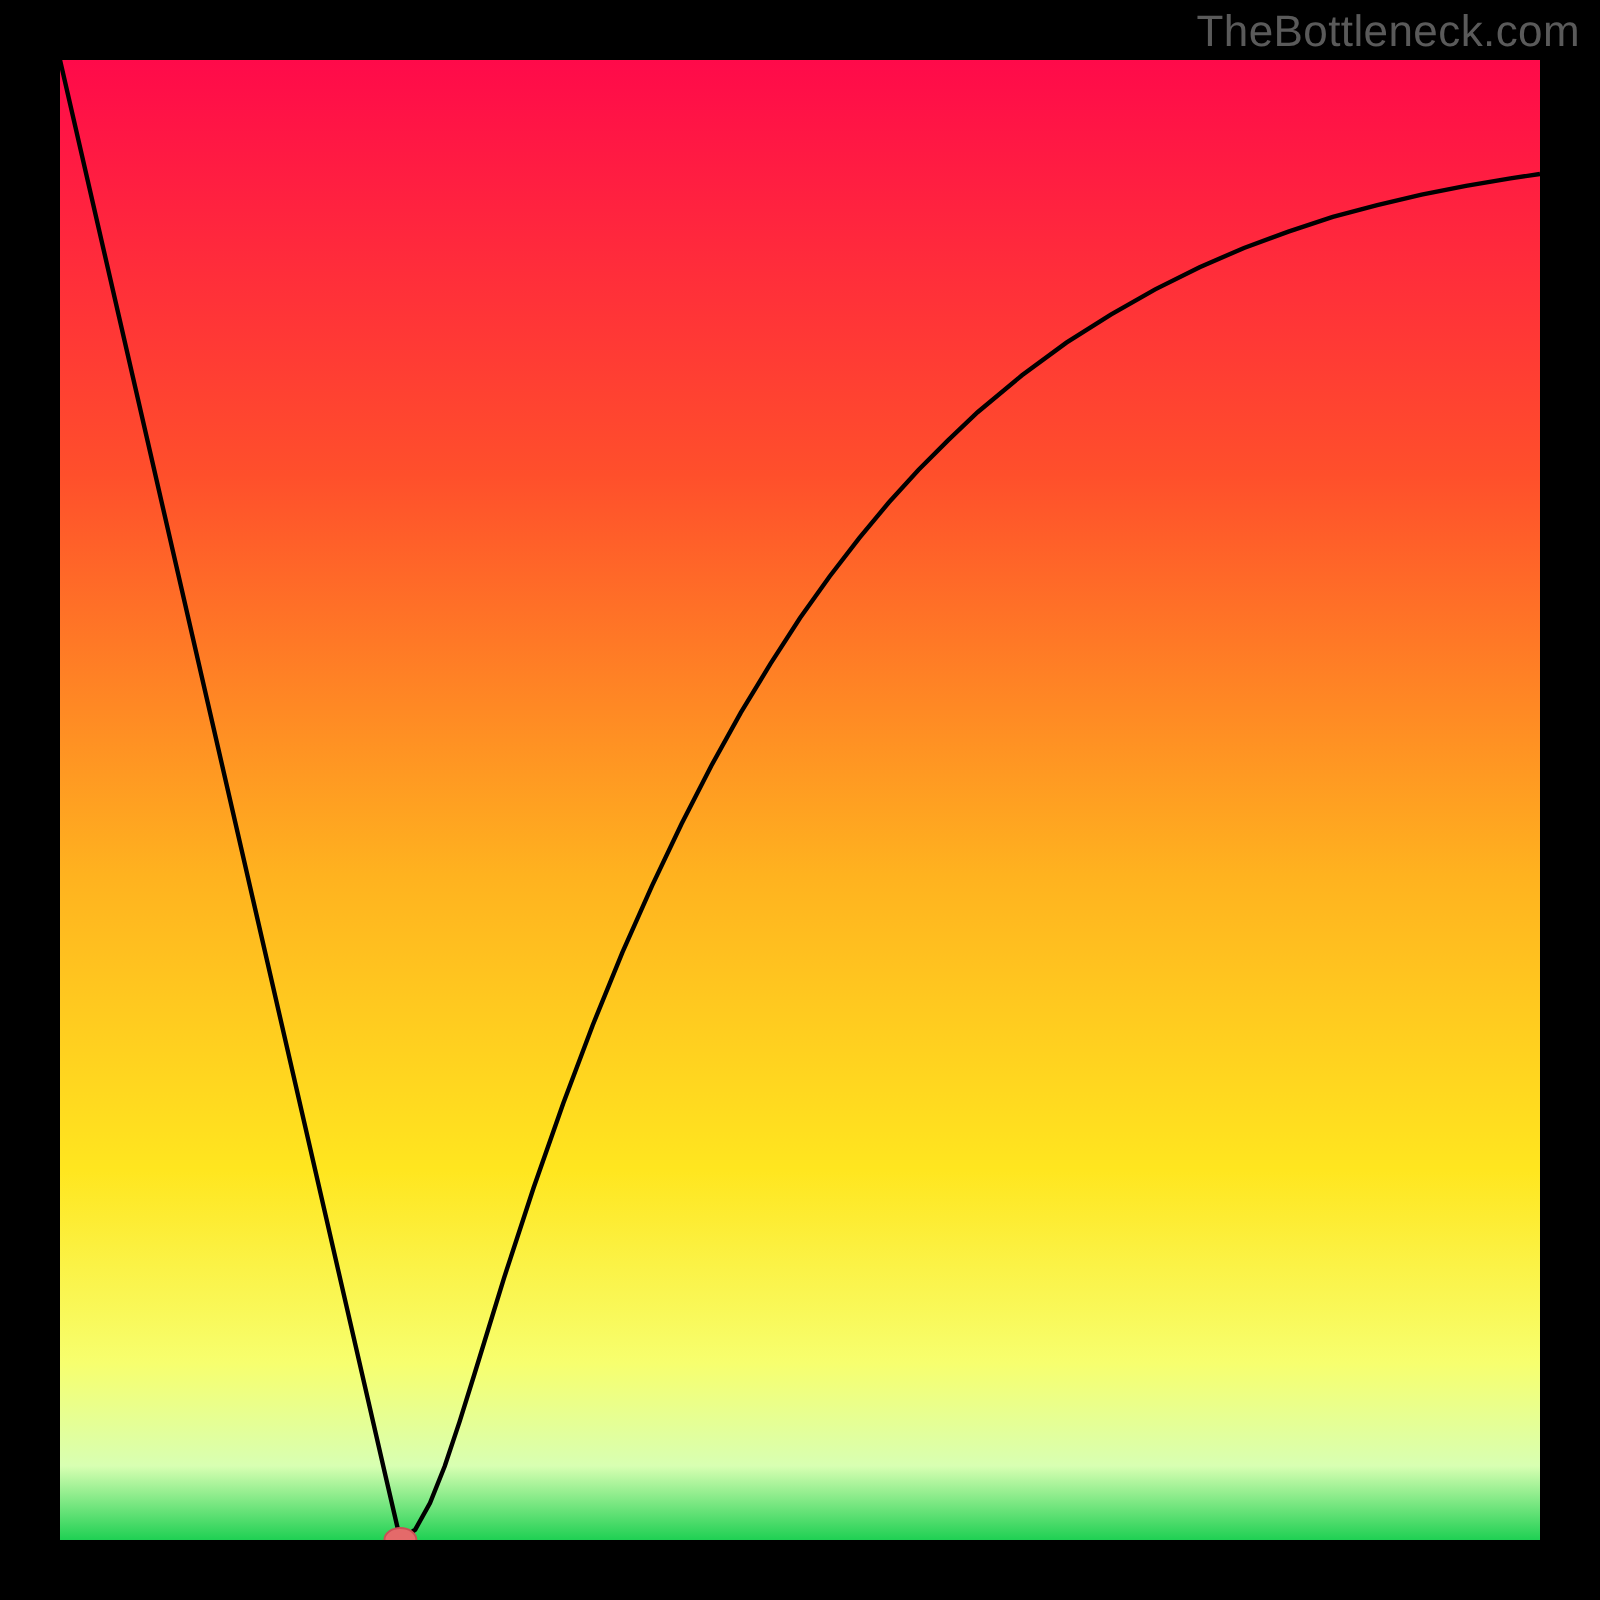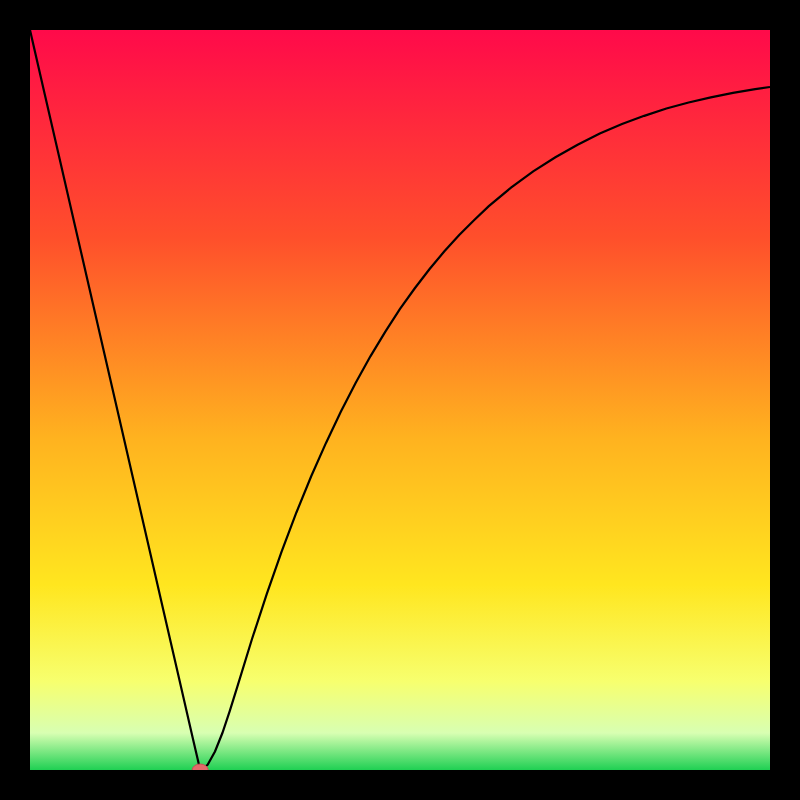--- a/index.html
+++ b/index.html
@@ -38,20 +38,21 @@
   .plot-area svg {
     display: block;
     width: 740px;
     height: 740px;
   }
 </style>
 </head>
 <body>
 
 <div class="frame">
+  <div class="watermark">TheBottleneck.com</div>
 
   <div class="plot-area">
     <svg id="chart-svg" viewBox="0 0 740 740" preserveAspectRatio="none">
       <defs>
         <linearGradient id="bg-grad" x1="0" y1="0" x2="0" y2="1">
           <stop id="g0" offset="0%" stop-color="#ff0a4a"></stop>
           <stop id="g1" offset="28%" stop-color="#ff4f2b"></stop>
           <stop id="g2" offset="55%" stop-color="#ffb21f"></stop>
           <stop id="g3" offset="75%" stop-color="#ffe61f"></stop>
           <stop id="g4" offset="88%" stop-color="#f7ff6e"></stop>

